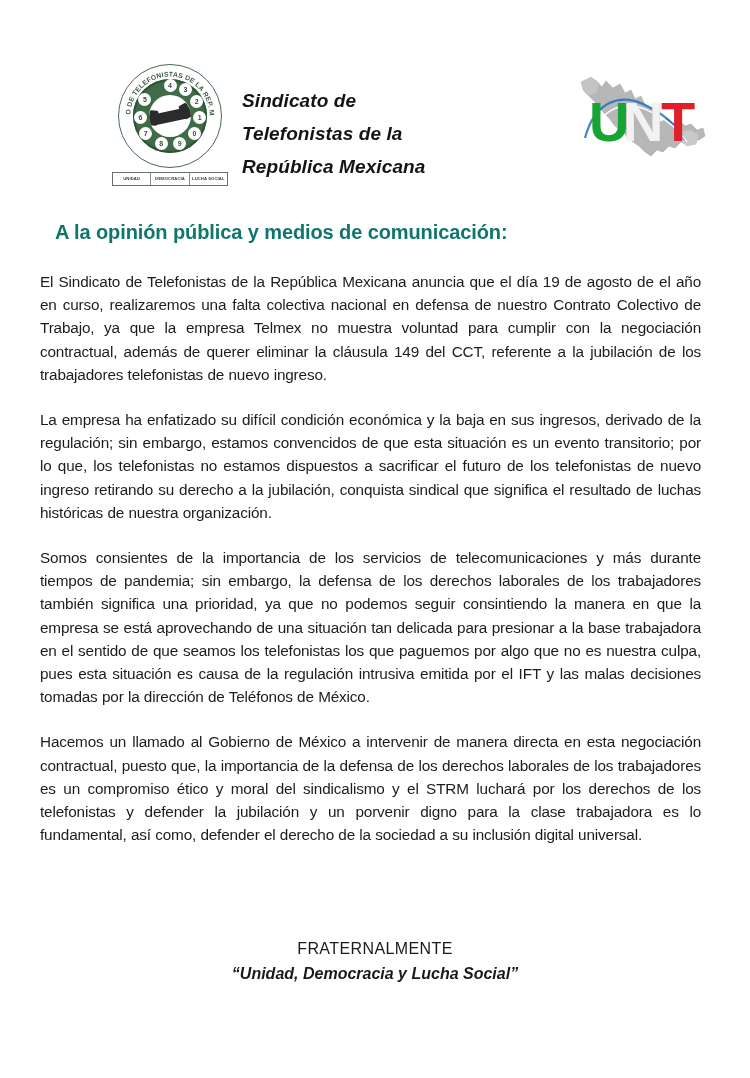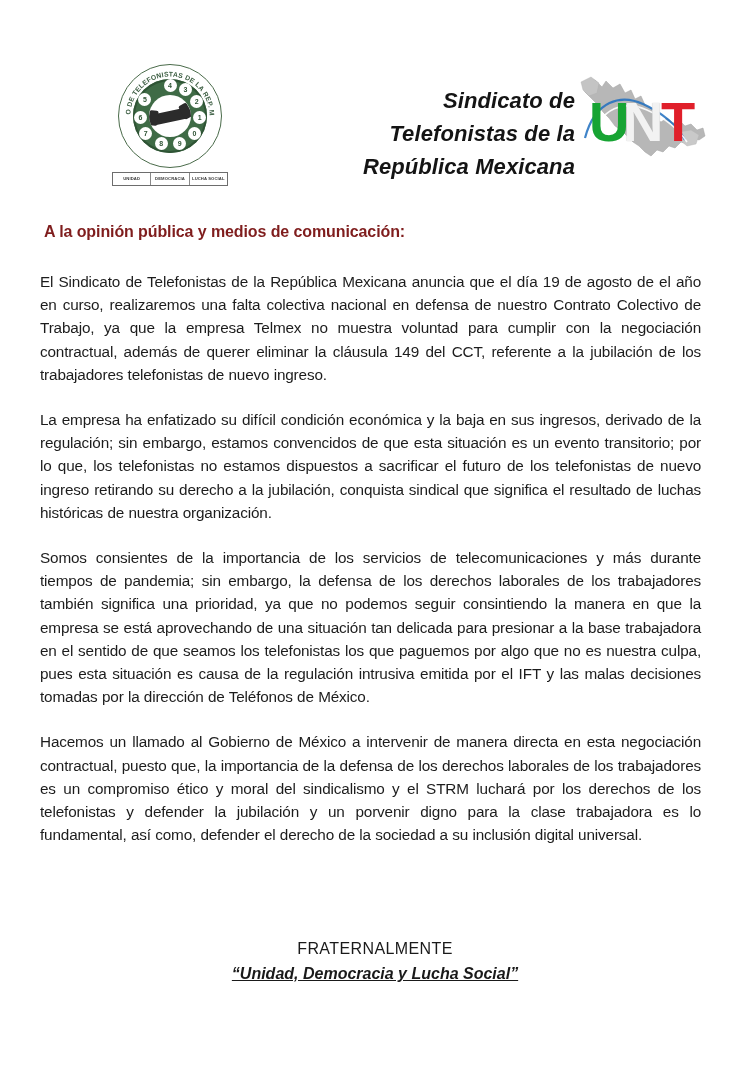--- a/index.html
+++ b/index.html
@@ -152,24 +152,24 @@
     border-right: 1px solid #8a8a8a;
     overflow: hidden;
     white-space: nowrap;
     font-weight: bold;
   }
   .seal-banner span:last-child { border-right: none; }
 
   
   .header-title {
     flex: 1 1 auto;
-    text-align: right;
+    text-align: left;
     font-weight: bold;
     font-style: italic;
-    font-size: 22px;
+    font-size: 19px;
     line-height: 33px;
     color: #141414;
     padding-top: 22px;
     letter-spacing: 0.1px;
   }
   .header-title div { white-space: nowrap; }
 
   
   .unt-wrap {
     width: 135px;
@@ -210,24 +210,24 @@
 
   
   .content {
     position: absolute;
     top: 222px;
     left: 40px;
     width: 672px;
   }
   .salutation {
     font-weight: bold;
-    font-size: 16px;
+    font-size: 20px;
     line-height: 20px;
-    margin: 0 0 28px 4px;
-    color: #7f1d1d;
+    margin: 0 0 28px 15px;
+    color: #0f766e;
     letter-spacing: -0.1px;
   }
   .para {
     font-size: 15.3px;
     line-height: 23.2px;
     text-align: justify;
     margin: 0 11px 22px 0;
     color: #1c1c1c;
     letter-spacing: -0.15px;
     word-spacing: 0.2px;
@@ -249,21 +249,20 @@
     letter-spacing: 0.4px;
     margin-top: 28px;
   }
   .closing-motto {
     font-size: 16px;
     line-height: 24px;
     font-weight: bold;
     font-style: italic;
     color: #1a1a1a;
     margin-top: 2px;
-    text-decoration: underline;
   }
 </style>
 </head>
 <body>
 
 <div class="page">
 
   <div class="header">
 
     <div class="seal-wrap">

